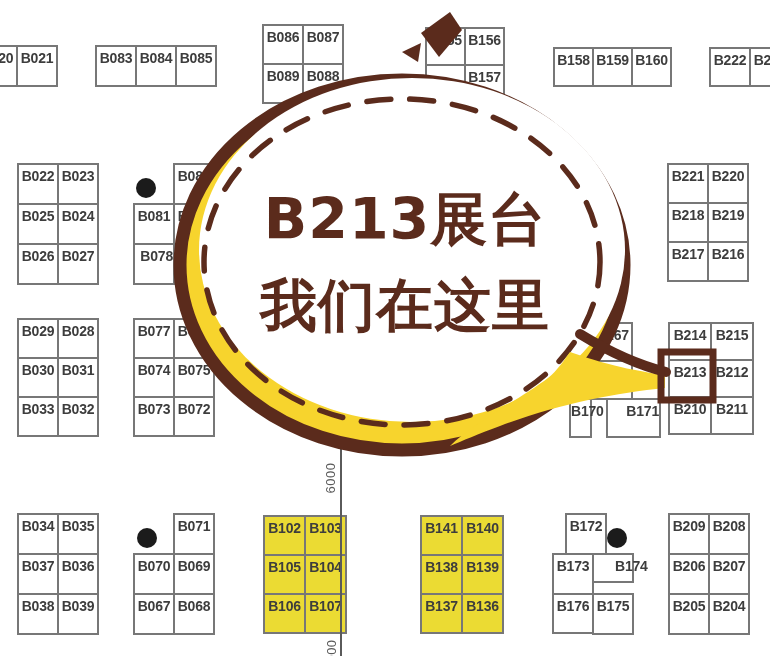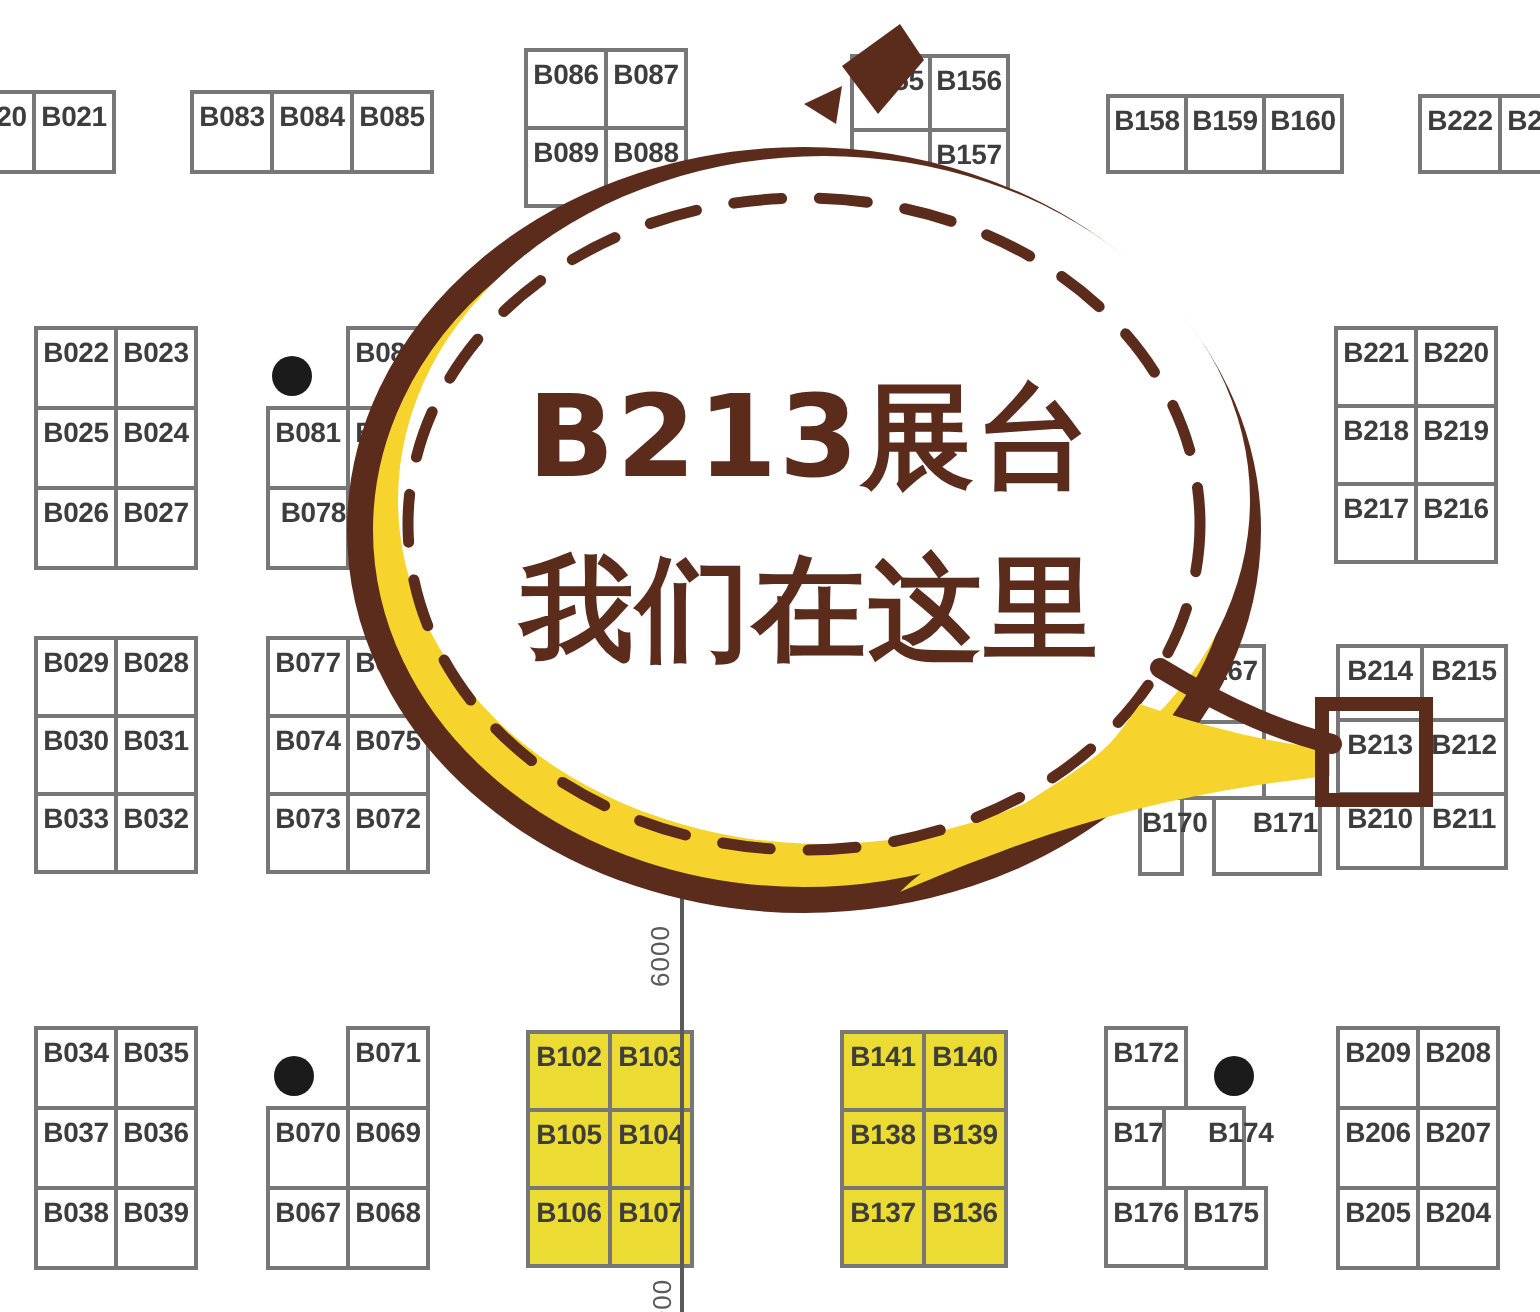--- a/index.html
+++ b/index.html
@@ -129,23 +129,23 @@
     </div>
     <div class="booth-group" style="left: 420px; top: 515px;">
       <div class="booth-cell yellow" style="left: 0px; top: 0px; width: 43px; height: 41px;">B141</div>
       <div class="booth-cell yellow" style="left: 41px; top: 0px; width: 43px; height: 41px;">B140</div>
       <div class="booth-cell yellow" style="left: 0px; top: 39px; width: 43px; height: 41px;">B138</div>
       <div class="booth-cell yellow" style="left: 41px; top: 39px; width: 43px; height: 41px;">B139</div>
       <div class="booth-cell yellow" style="left: 0px; top: 78px; width: 43px; height: 41px;">B137</div>
       <div class="booth-cell yellow" style="left: 41px; top: 78px; width: 43px; height: 41px;">B136</div>
     </div>
     <div class="booth-group" style="left: 552px; top: 513px;">
-      <div class="booth-cell" style="left: 0px; top: 0px; width: 42px; height: 42px;">B172</div>
+      <div class="booth-cell" style="left: 13px; top: 0px; width: 42px; height: 42px;">B172</div>
       <div class="booth-cell" style="left: 0px; top: 40px; width: 42px; height: 42px;">B173</div>
-      <div class="booth-cell" style="left: 29px; top: 40px; width: 42px; height: 42px; padding-left: 21px;">B174</div>
+      <div class="booth-cell" style="left: 40px; top: 40px; width: 42px; height: 30px; padding-left: 21px;">B174</div>
       <div class="booth-cell" style="left: 0px; top: 80px; width: 42px; height: 41px;">B176</div>
       <div class="booth-cell" style="left: 40px; top: 80px; width: 42px; height: 42px;">B175</div>
     </div>
     <div class="booth-group" style="left: 668px; top: 513px;">
       <div class="booth-cell" style="left: 0px; top: 0px; width: 42px; height: 42px;">B209</div>
       <div class="booth-cell" style="left: 40px; top: 0px; width: 42px; height: 42px;">B208</div>
       <div class="booth-cell" style="left: 0px; top: 40px; width: 42px; height: 42px;">B206</div>
       <div class="booth-cell" style="left: 40px; top: 40px; width: 42px; height: 42px;">B207</div>
       <div class="booth-cell" style="left: 0px; top: 80px; width: 42px; height: 42px;">B205</div>
       <div class="booth-cell" style="left: 40px; top: 80px; width: 42px; height: 42px;">B204</div>

